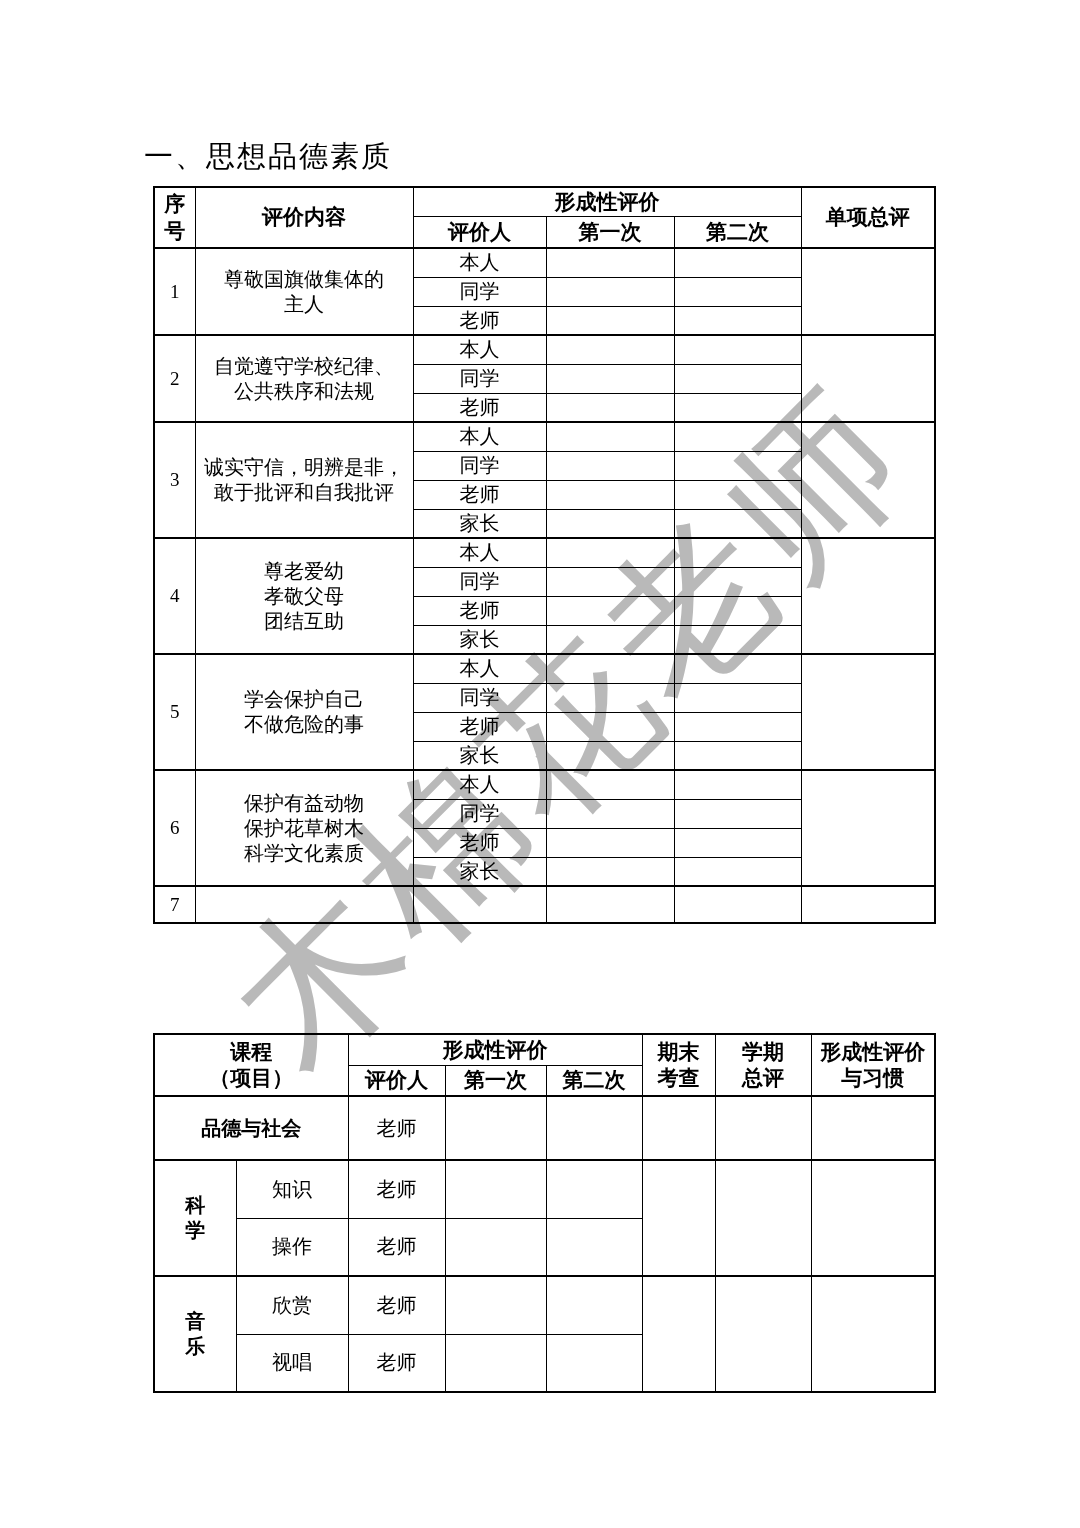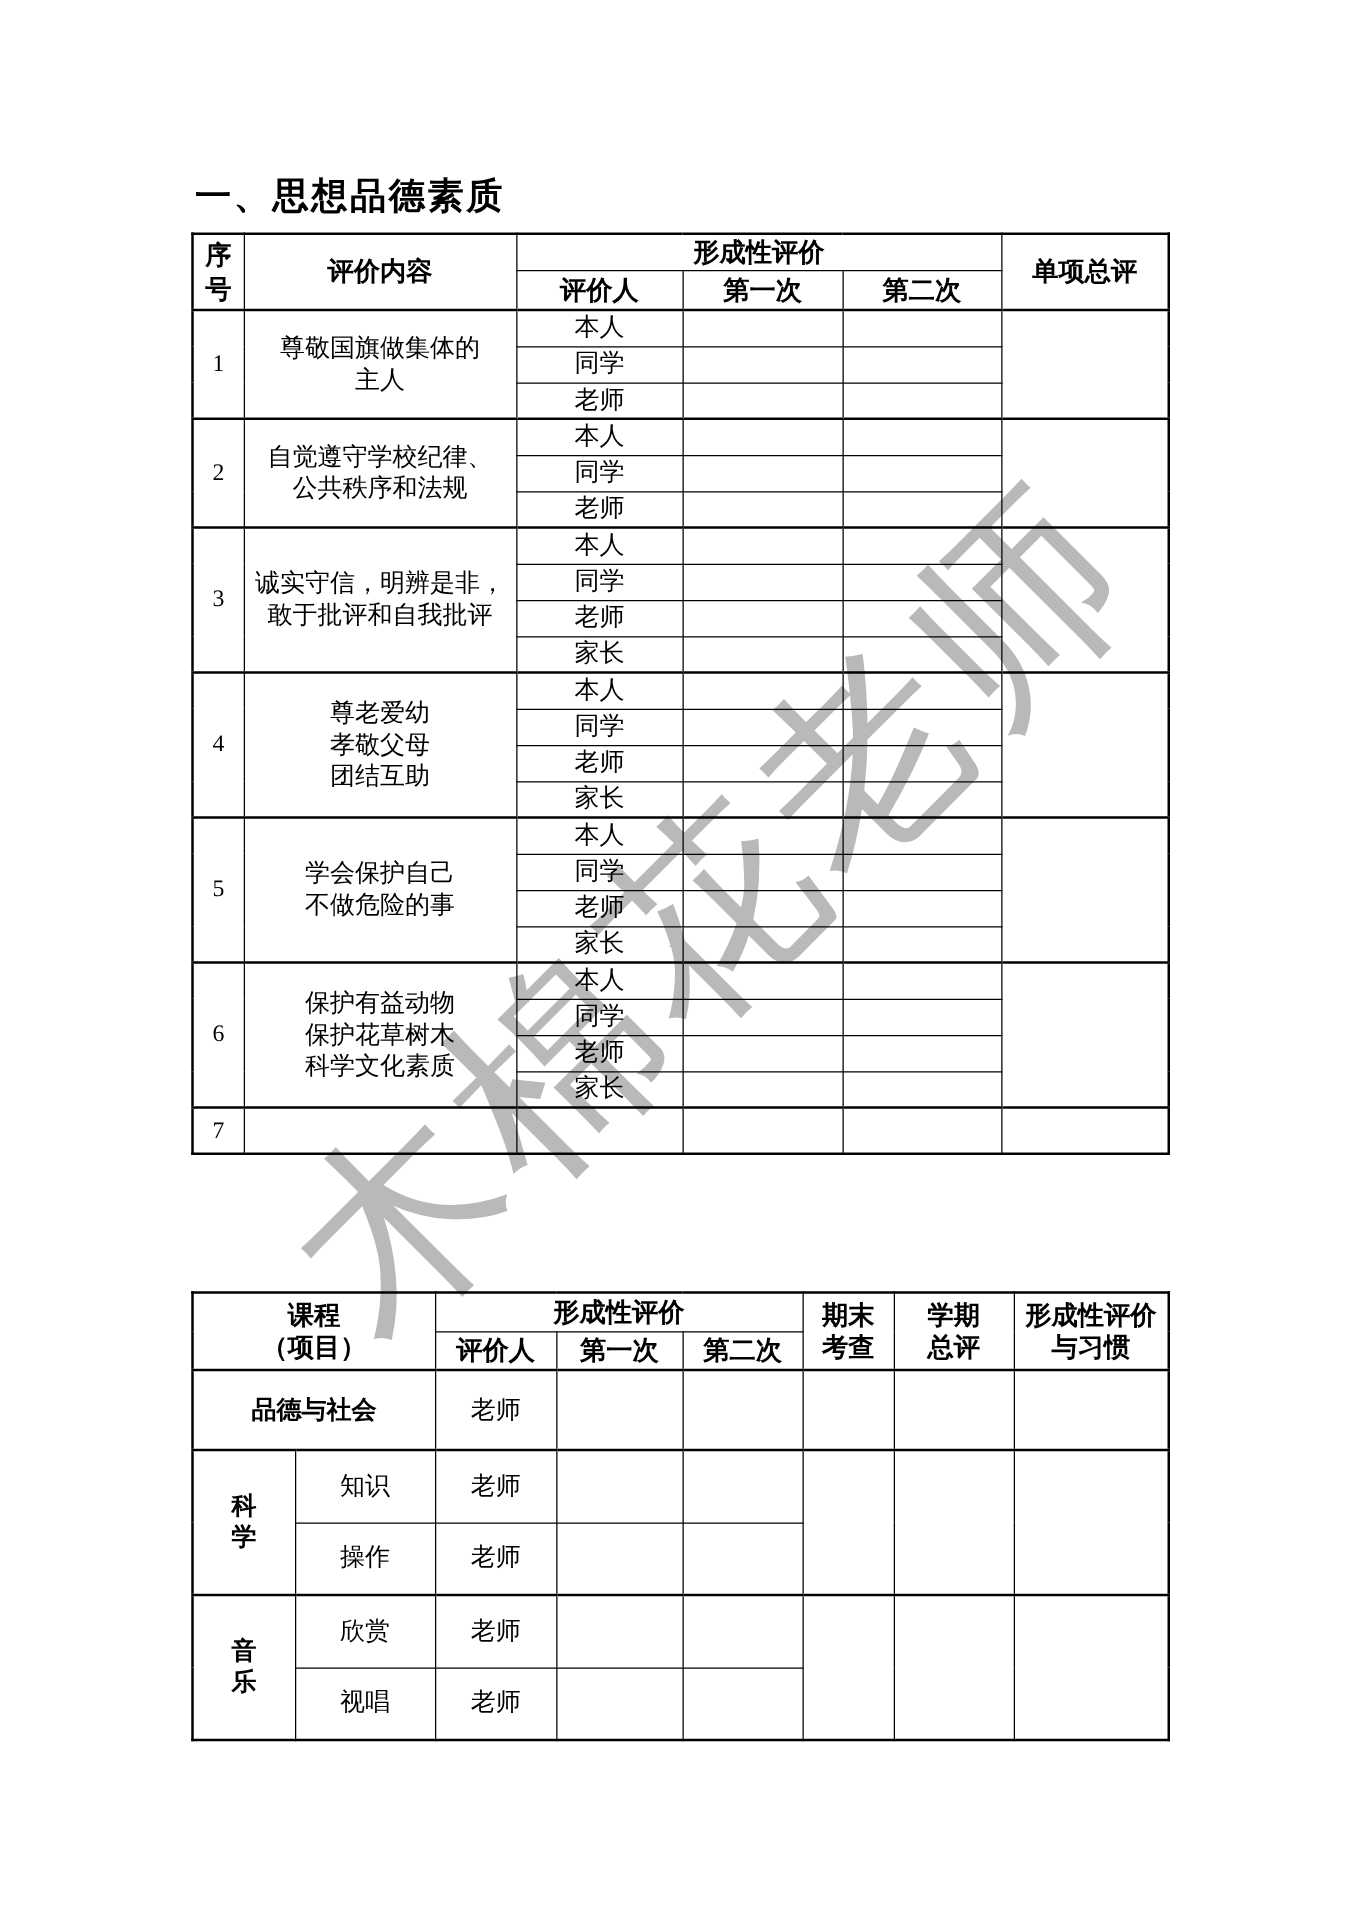--- a/index.html
+++ b/index.html
@@ -27,23 +27,23 @@
     font-family: "Liberation Serif", "DejaVu Serif", serif;
     color: rgba(128, 128, 128, 0.55);
     transform: rotate(-45deg);
     z-index: 0;
     pointer-events: none;
     user-select: none;
   }
   
   .sec-title {
     position: absolute;
-    left: 156px;
+    left: 144px;
     font-family: "DejaVu Sans", "Liberation Sans", sans-serif;
-    font-weight: bold;
+    font-weight: normal;
     font-size: 29px;
     letter-spacing: 2px;
     z-index: 1;
   }
   #title1 { top: 137px; }
   #title2 { top: 984px; }
   
   .tbl-wrap { position: absolute; z-index: 1; }
   #t1wrap { left: 153px; top: 186px; }
   #t2wrap { left: 153px; top: 1033px; }

